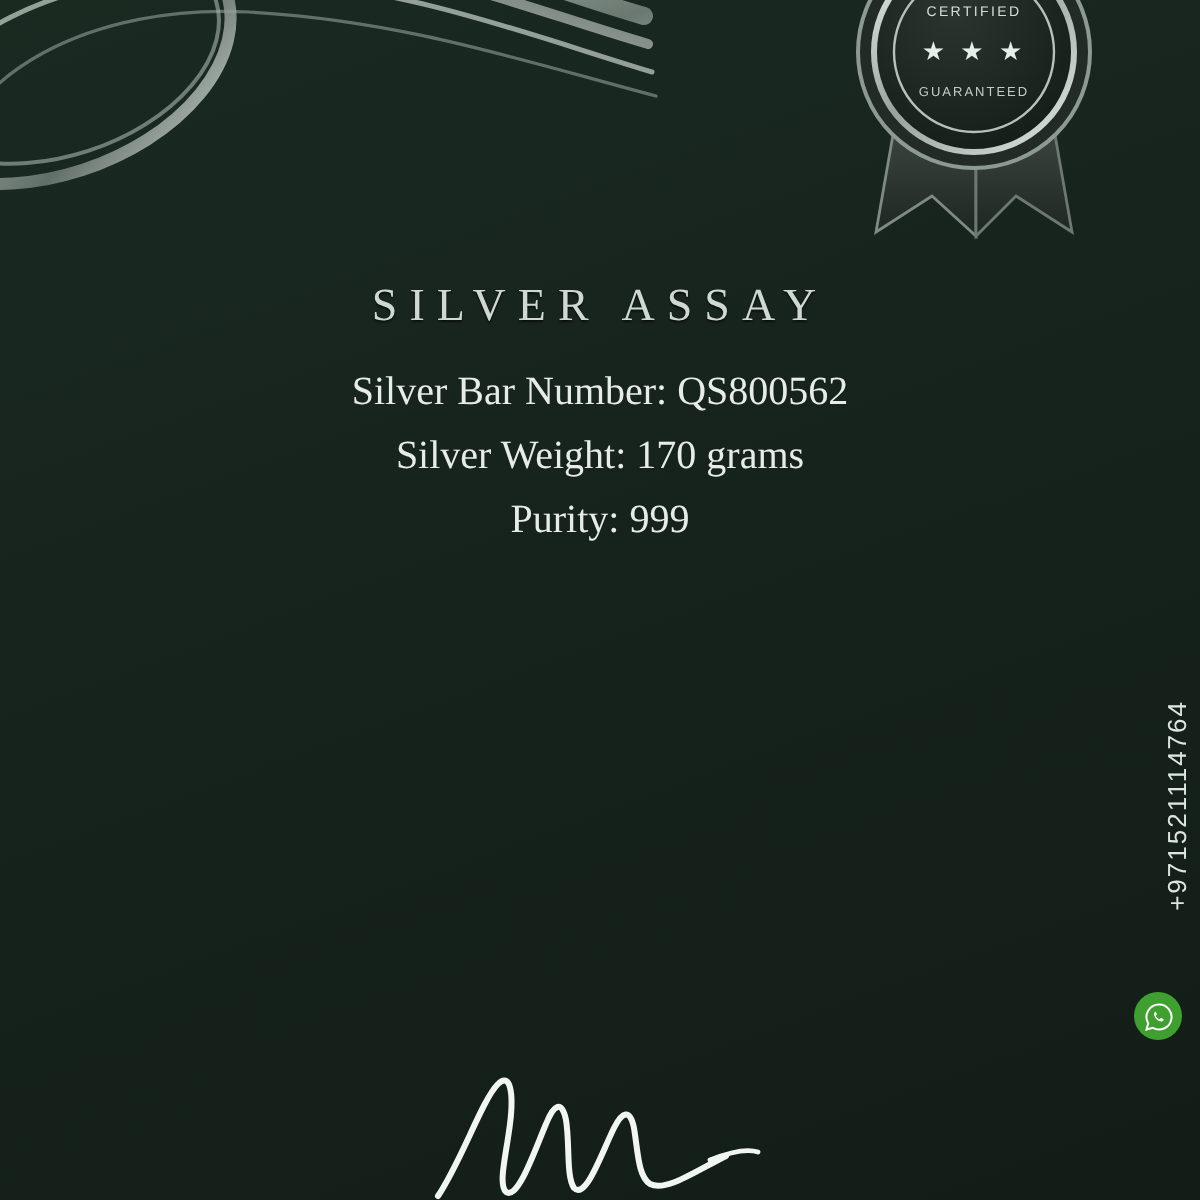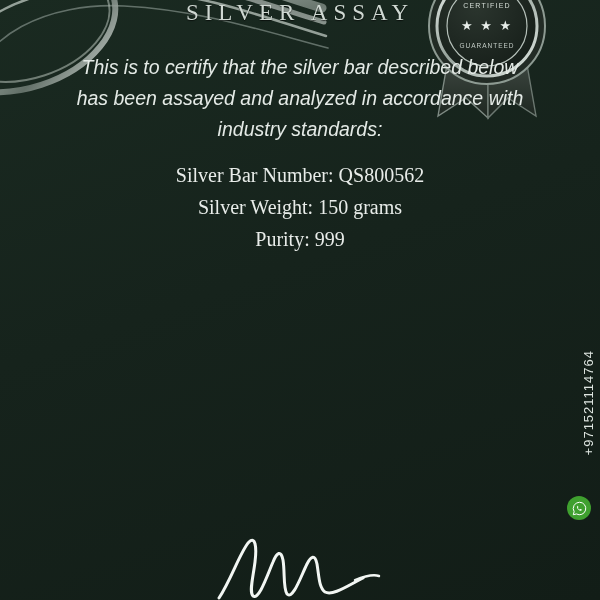--- a/index.html
+++ b/index.html
@@ -42,20 +42,21 @@
 
   
   .content {
     position: absolute;
     left: 0;
     top: 0;
     width: 600px;
     text-align: center;
   }
   .subtitle {
+    margin-top: 140px;
     font-family: "Liberation Serif", serif;
     font-size: 23px;
     letter-spacing: 6px;
     color: #cfd8d2;
     text-shadow: 0 1px 1px rgba(0,0,0,.6);
   }
   .title {
     margin-top: 10px;
     font-family: "Liberation Serif", serif;
     font-size: 53px;
@@ -188,24 +189,23 @@
       <circle cx="95" cy="60" r="50" fill="url(#disc)" stroke="url(#rim)" stroke-width="3"></circle>
       <circle cx="95" cy="60" r="40" fill="none" stroke="#b6c1ba" stroke-width="1.2"></circle>
       <text x="95" y="42" text-anchor="middle" font-family="Liberation Sans, sans-serif" font-size="7" letter-spacing="1.2" fill="#d6ded8">CERTIFIED</text>
       <text x="95" y="64" text-anchor="middle" font-family="Liberation Sans, sans-serif" font-size="13" letter-spacing="2" fill="#e7ede9">★ ★ ★</text>
       <text x="95" y="82" text-anchor="middle" font-family="Liberation Sans, sans-serif" font-size="6.5" letter-spacing="1" fill="#c3ccc6">GUARANTEED</text>
     </svg>
   </div>
 
   <div class="content">
     <div class="subtitle">SILVER ASSAY</div>
-    <div class="intro">This is to certify that the silver bar described below has been assayed and analyzed in accordance with industry standards:</div>
     <ul class="detail-list">
       <li>Silver Bar Number: QS800562</li>
-      <li>Silver Weight: 150 grams</li>
+      <li>Silver Weight: 170 grams</li>
       <li>Purity: 999</li>
     </ul>
   </div>
 
   <div class="signature">
     <svg width="190" height="70" viewBox="0 0 190 70">
       <g fill="none" stroke="#f2f6f3" stroke-width="3" stroke-linecap="round">
         <path d="M14,62 C26,44 36,14 44,6 C50,0 52,10 50,26 C48,42 44,56 48,60 C54,64 62,40 68,26 C72,16 76,14 78,24 C80,36 78,52 82,58 C88,64 96,40 102,28 C106,20 110,18 112,28 C114,40 114,52 120,56 C128,60 142,50 158,42"></path>
         <path d="M150,44 C160,40 168,38 174,40" stroke-width="2.4"></path>
       </g>

